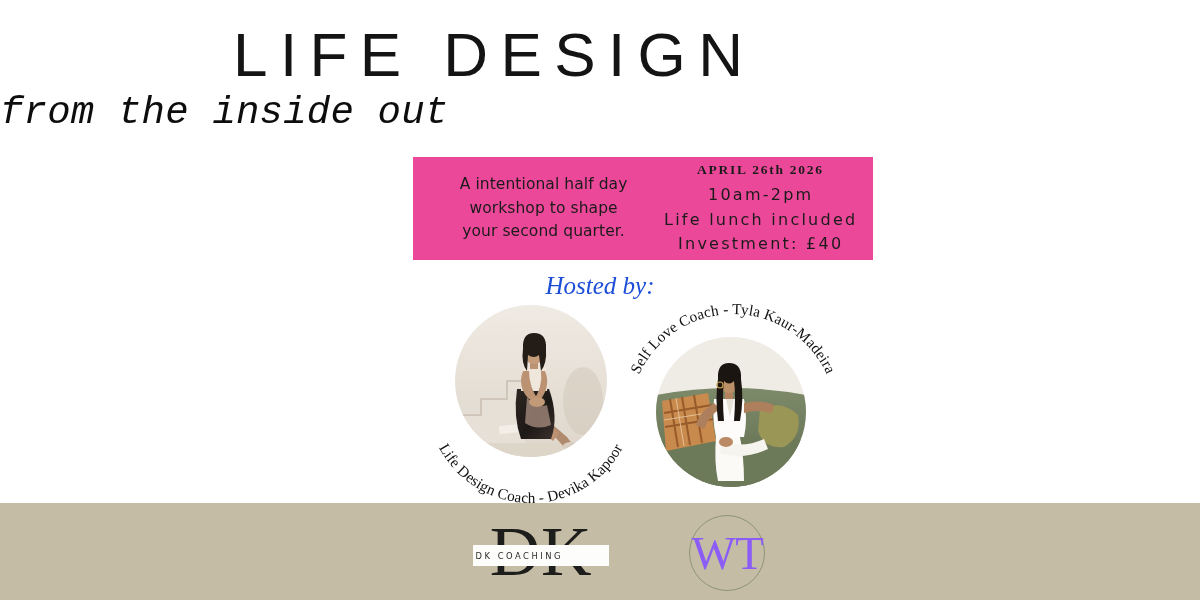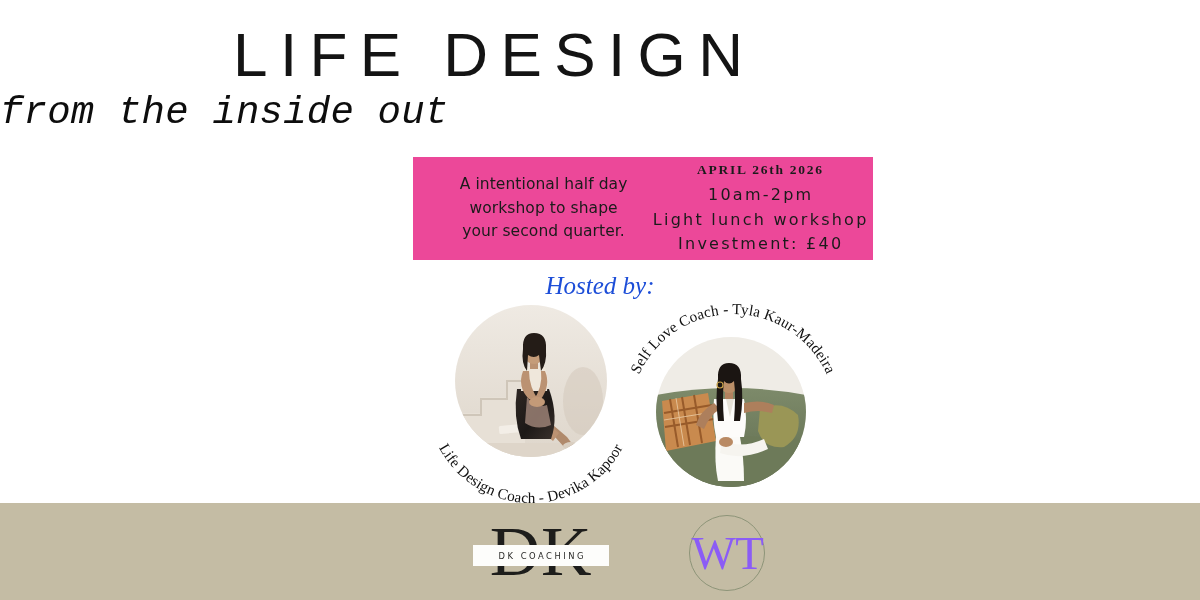--- a/index.html
+++ b/index.html
@@ -189,21 +189,21 @@
   }
   .dk-band {
     position: absolute;
     left: -6px;
     top: 36px;
     width: 136px;
     height: 21px;
     background: #fdfdfb;
     display: flex;
     align-items: center;
-    justify-content: center;
+    justify-content: flex-start;
   }
   .dk-band span {
     font-family: "DejaVu Sans", sans-serif;
     font-size: 8.4px;
     letter-spacing: 0.30em;
     text-indent: 0.30em;
     color: #2a2a28;
     white-space: nowrap;
   }
 
@@ -254,21 +254,21 @@
 
     <div class="info-left">
       <div>A intentional half day</div>
       <div>workshop to shape</div>
       <div>your second quarter.</div>
     </div>
 
     <div class="info-right">
       <div class="date-line">APRIL 26th 2026</div>
       <div>10am-2pm</div>
-      <div>Light lunch workshop</div>
+      <div>Life lunch included</div>
       <div>Investment: £40</div>
     </div>
 
   </div>
 
   <div class="hosted-by">Hosted by:</div>
 
   <div class="host-circle" id="host-left-photo">
     <svg class="photo-svg" viewBox="0 0 152 152" preserveAspectRatio="xMidYMid slice">
       <defs>

